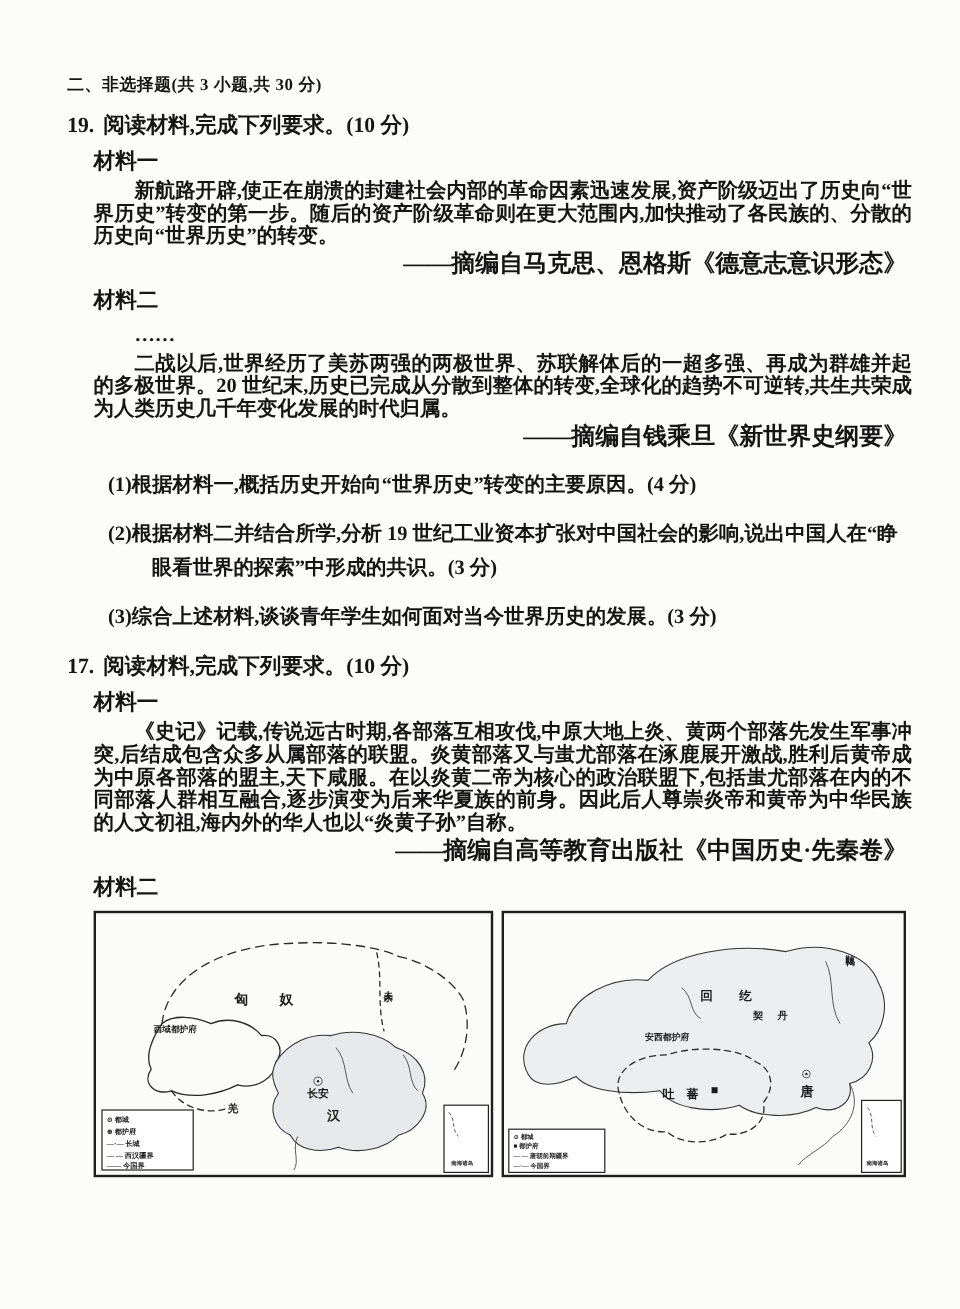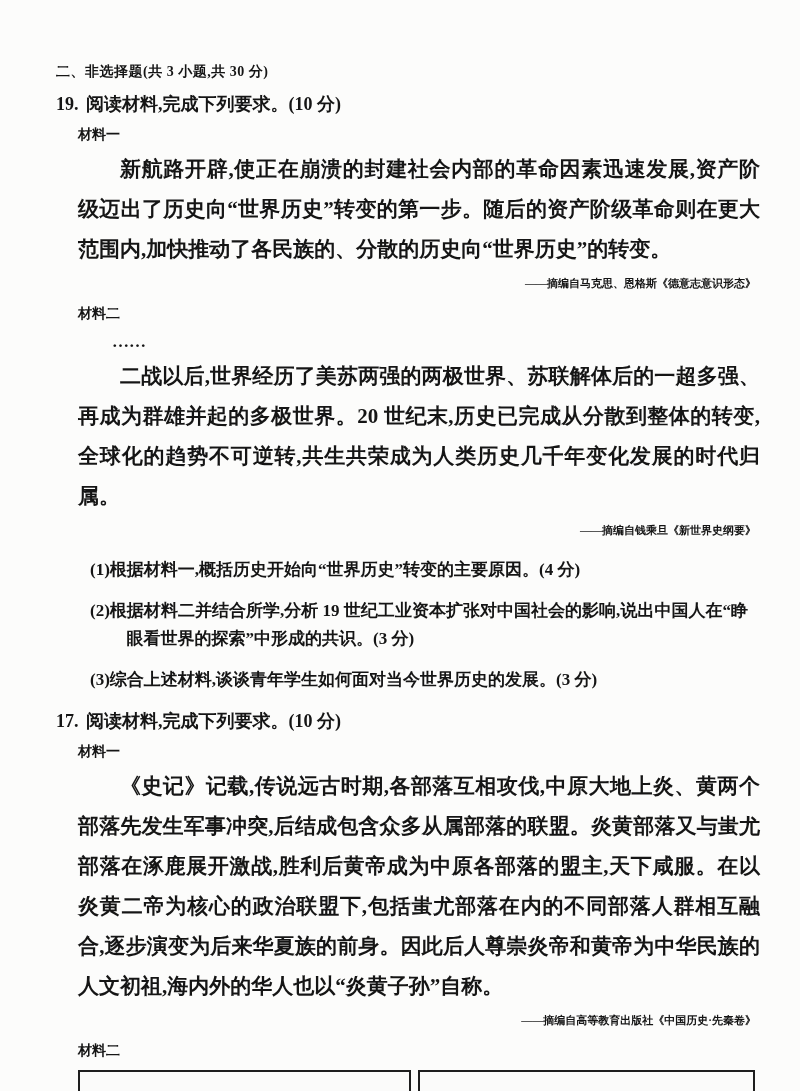--- a/index.html
+++ b/index.html
@@ -7,28 +7,28 @@
     width:800px;height:1091px;overflow:hidden;
     background:#fcfcfb;color:#151515;
     font-family:"Liberation Serif","DejaVu Serif",serif;
     font-weight:700;
   }
   .doc{padding:46px 40px 0 56px;width:704px;}
   .section-header{font-size:14px;line-height:30px;letter-spacing:.5px;margin-top:11px;}
   .q-title{font-size:18px;line-height:30px;margin-top:2px;}
   .q-num{display:inline-block;min-width:30px;}
   .q-body{margin-left:22px;}
-  .material-label{font-size:14px;line-height:29px;margin-top:1px;font-family:Liberation Serif, serif;}
+  .material-label{font-size:18px;line-height:29px;margin-top:1px;font-family:Liberation Serif, serif;}
   .para{
-    margin:0;font-size:21px;line-height:40px;
+    margin:0;font-size:17px;line-height:19px;
     text-indent:2em;text-align:justify;
   }
   .ellipsis-line{margin:0;font-size:17px;line-height:28px;text-indent:2em;}
   .source{
-    margin:0;font-size:11px;line-height:28.5px;
+    margin:0;font-size:20px;line-height:28.5px;
     text-align:right;padding-right:4px;
   }
   .q-item{
     margin:12px;font-size:17px;line-height:28.5px;
     padding-left:2.15em;text-indent:-2.15em;text-align:justify;
   }
   .maps{display:flex;gap:7px;margin-top:5px;}
   .map-figure{
     margin:0;border:2px solid #1e1e1e;background:#fbfbfa;
     position:relative;

